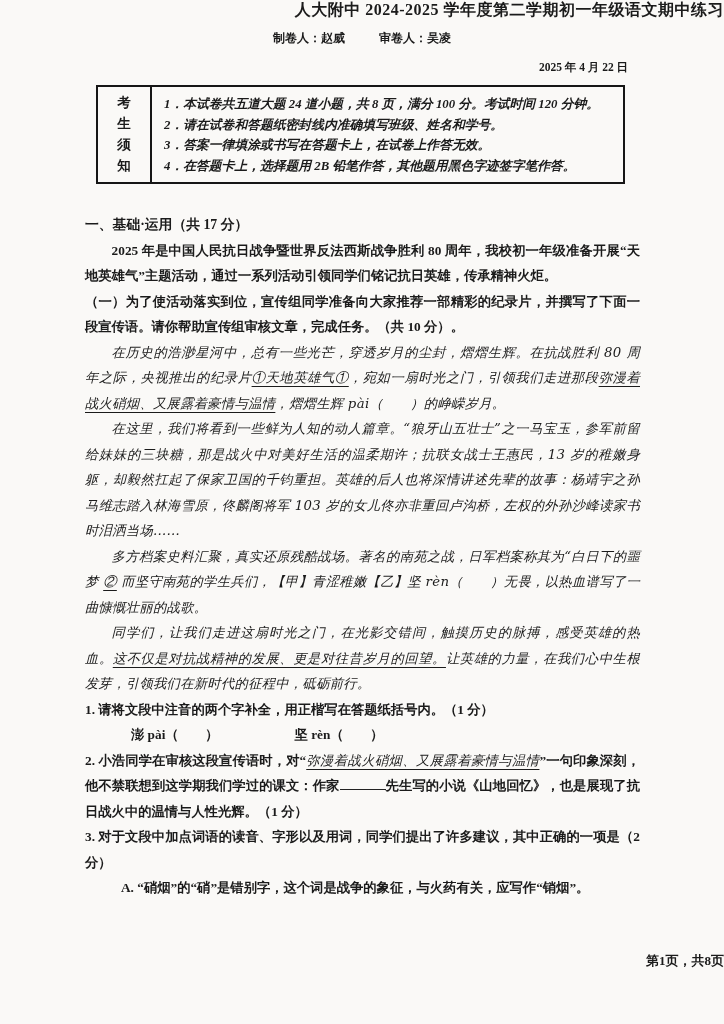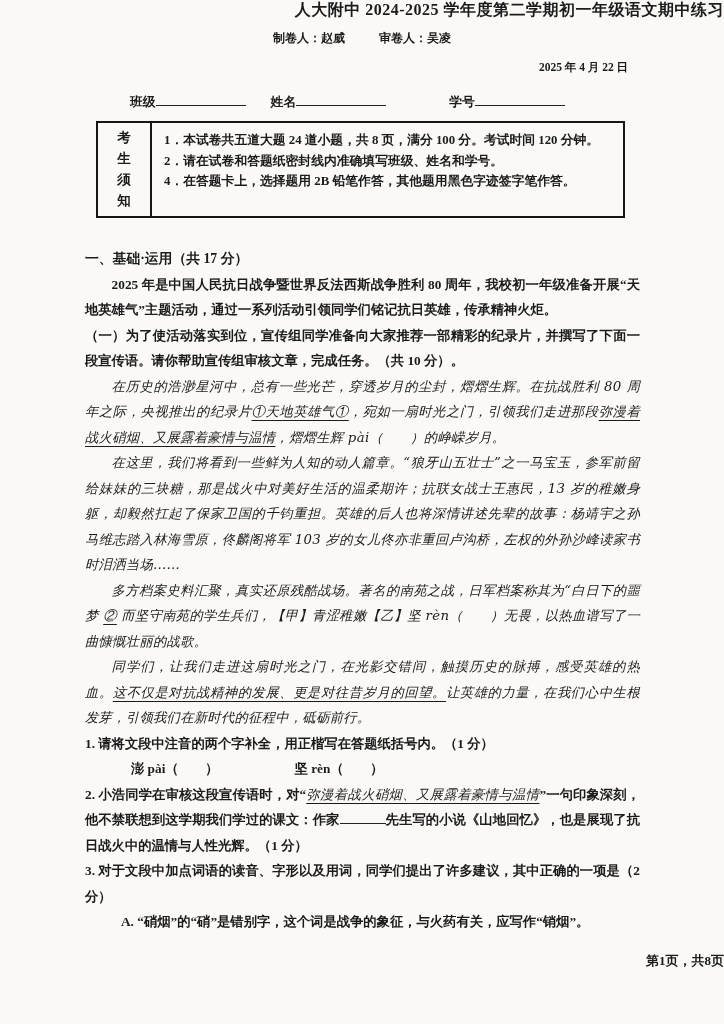--- a/index.html
+++ b/index.html
@@ -70,20 +70,21 @@
     font-size:13.5px;
     font-weight:700;
     padding:6px 0;
   }
   .notice-body{
     flex:1;
     padding:7px 8px 6px 12px;
     font-size:12.8px;
     font-weight:700;
     line-height:20.5px;
+    font-style:italic;
   }
 
   
   .main{
     margin:28px 84px 0 85px;
     font-size:13.3px;
     line-height:25.5px;
     text-align:justify;
   }
   .sec-heading{
@@ -128,34 +129,32 @@
 <div class="page">
 
   <div class="title">人大附中 2024-2025 学年度第二学期初一年级语文期中练习</div>
 
   <div class="subtitle">
     <span>制卷人：赵威</span><span class="gap"></span><span>审卷人：吴凌</span>
   </div>
 
   <div class="date-line">2025 年 4 月 22 日</div>
 
-  <div class="fill-row">
-    <span>班级</span><span class="blank"></span><span class="g1"></span><span>姓名</span><span class="blank"></span><span class="g2"></span><span>学号</span><span class="blank"></span>
-  </div>
 
   <div class="notice">
     <div class="notice-side">
       <span>考</span>
       <span>生</span>
       <span>须</span>
       <span>知</span>
     </div>
     <div class="notice-body">
       <div>1．本试卷共五道大题 24 道小题，共 8 页，满分 100 分。考试时间 120 分钟。</div>
       <div>2．请在试卷和答题纸密封线内准确填写班级、姓名和学号。</div>
+      <div>3．答案一律填涂或书写在答题卡上，在试卷上作答无效。</div>
       <div>4．在答题卡上，选择题用 2B 铅笔作答，其他题用黑色字迹签字笔作答。</div>
     </div>
   </div>
 
   <div class="main">
 
     <div class="sec-heading">一、基础·运用（共 17 分）</div>
 
     <div class="para indent">2025 年是中国人民抗日战争暨世界反法西斯战争胜利 80 周年，我校初一年级准备开展“天地英雄气”主题活动，通过一系列活动引领同学们铭记抗日英雄，传承精神火炬。</div>
 

